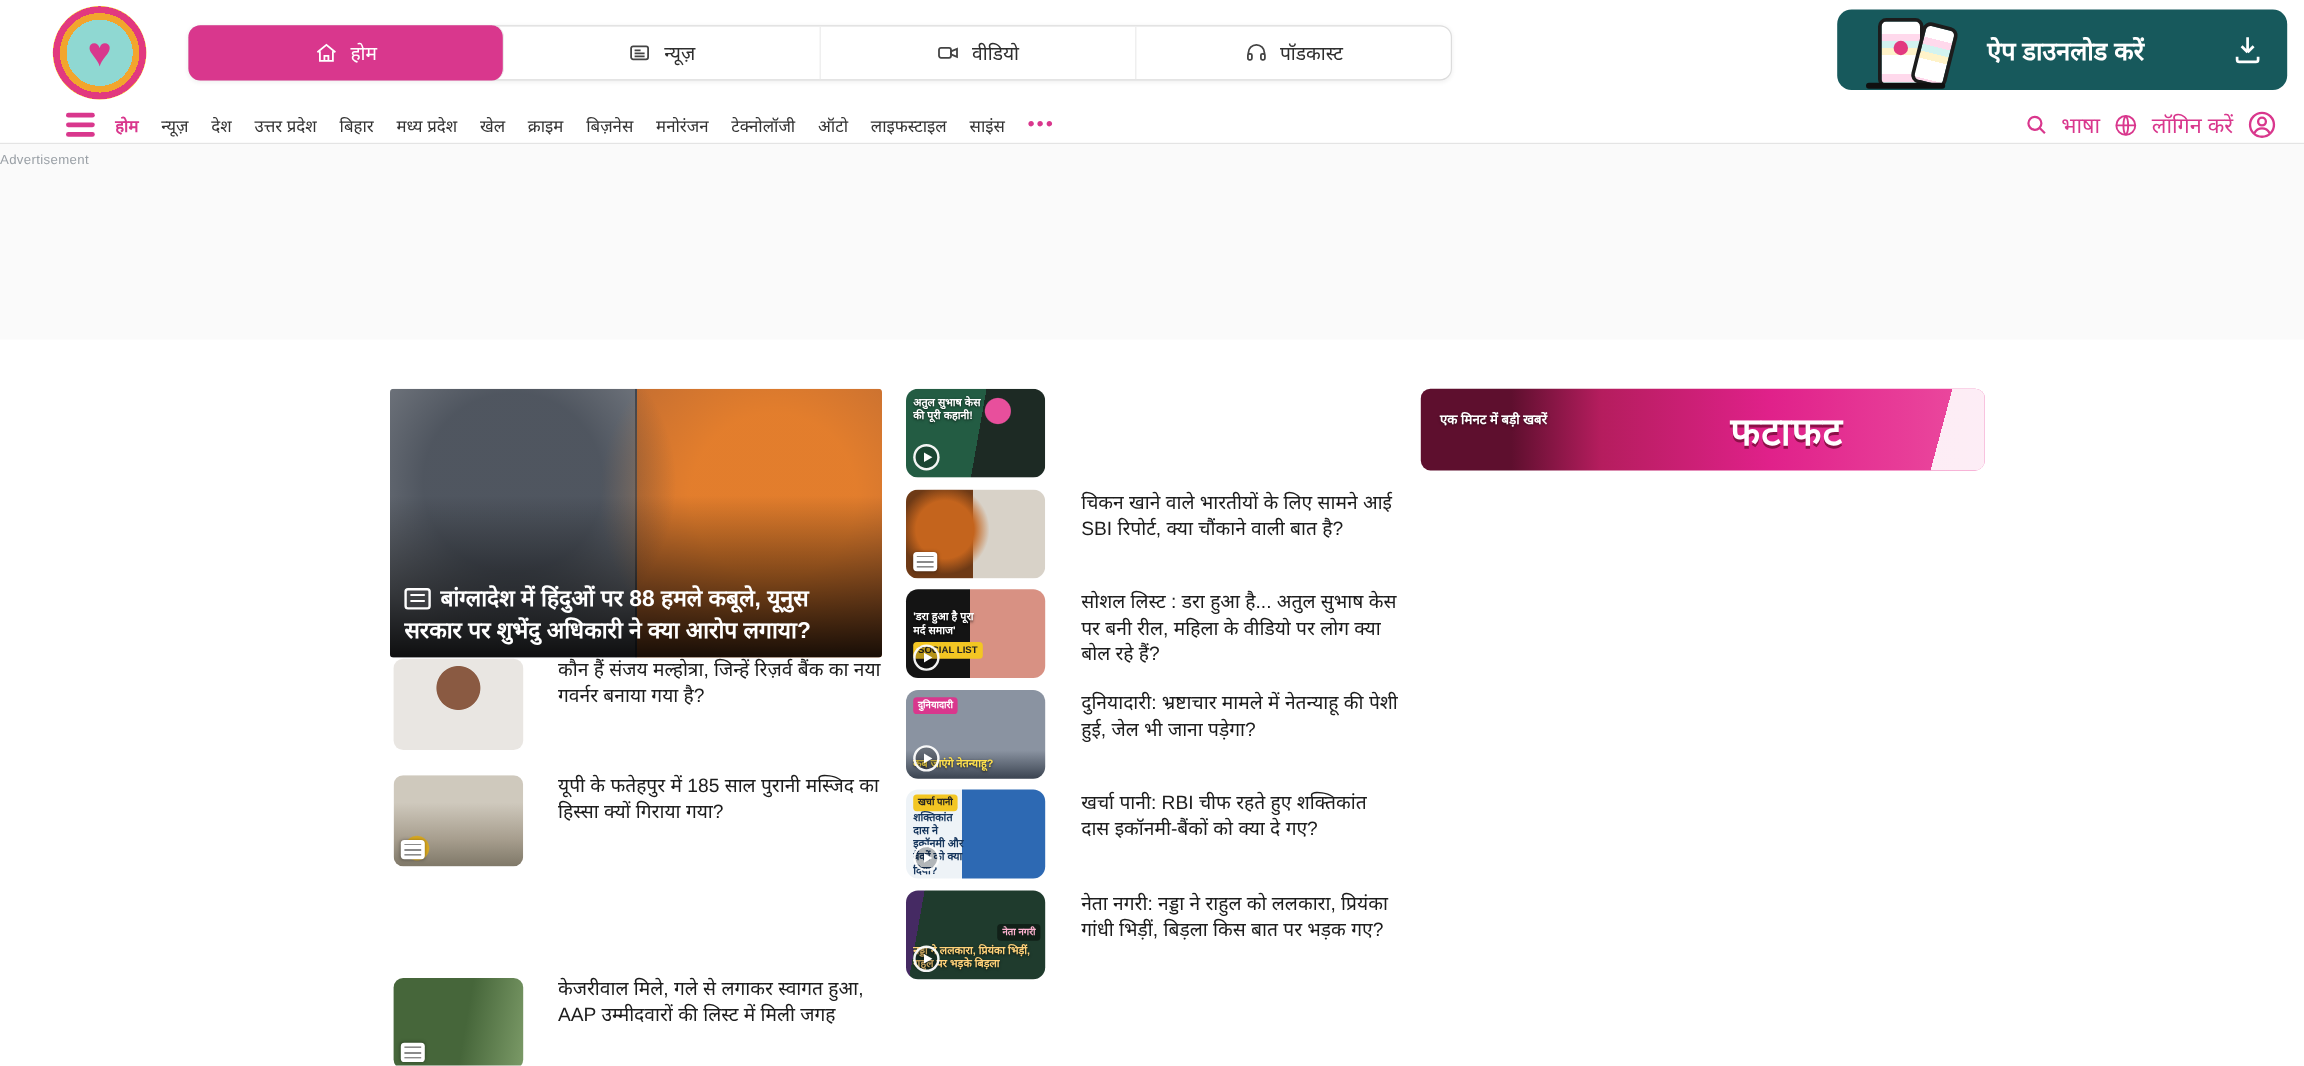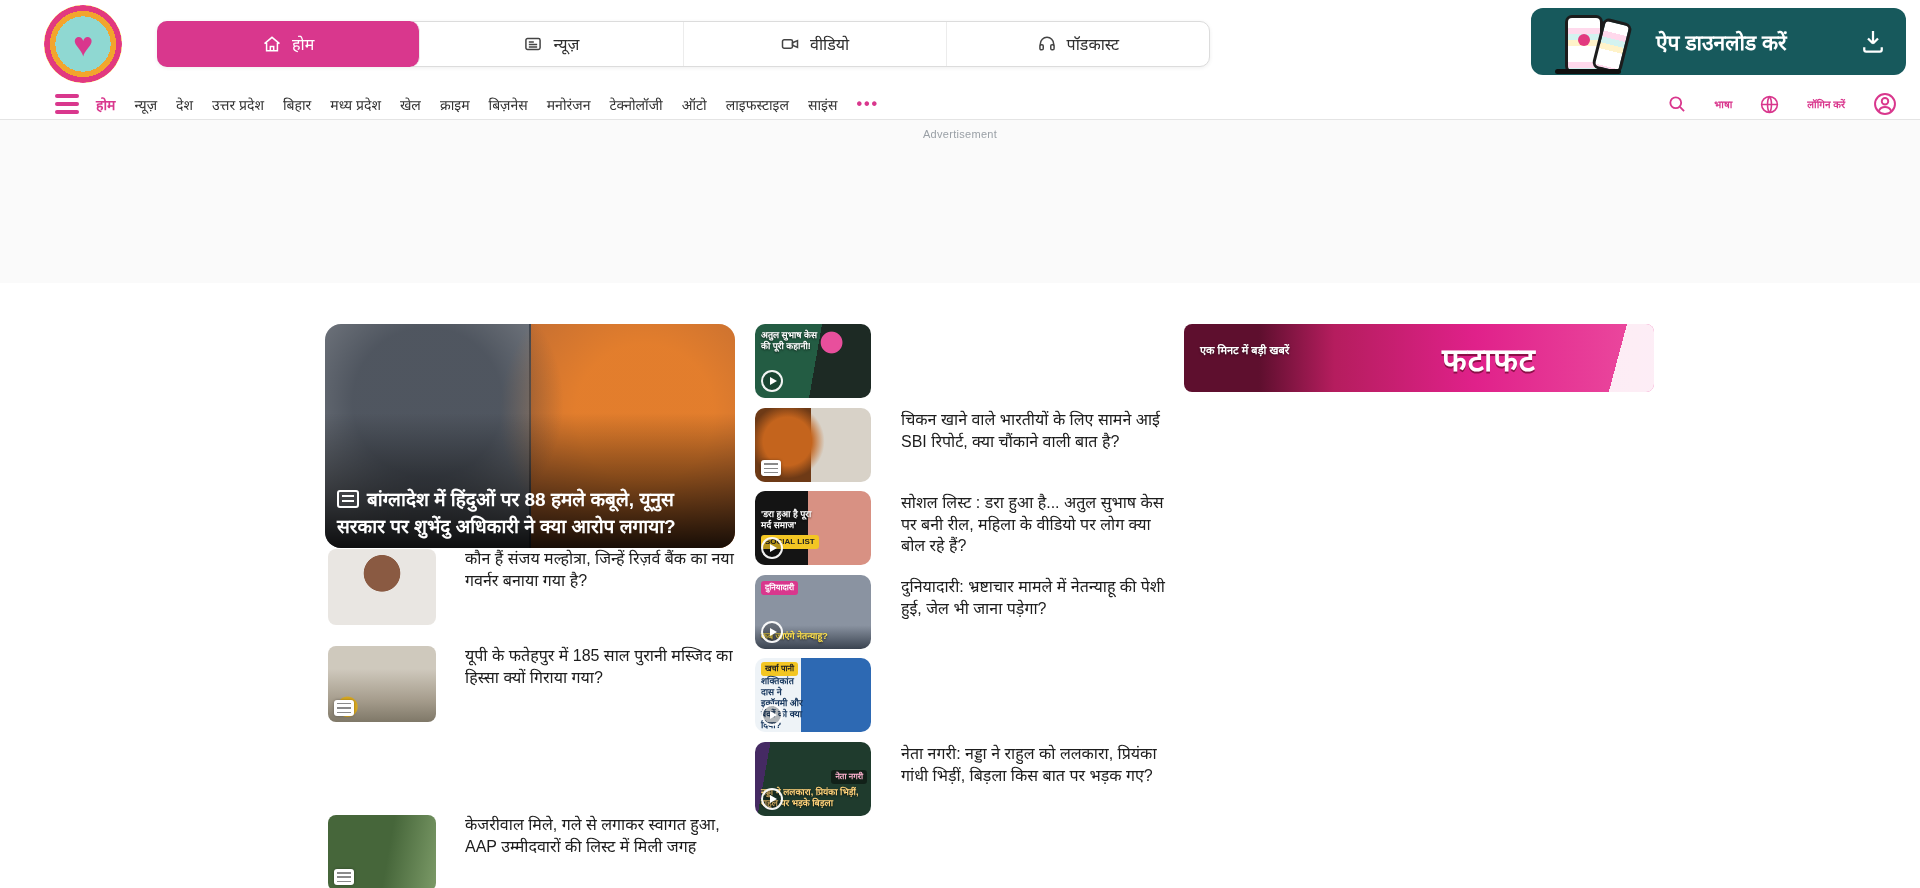--- a/index.html
+++ b/index.html
@@ -34,30 +34,30 @@
 
   
   .navbar{position:absolute;left:0;top:89px;width:1920px;height:31px;background:#fff;border-bottom:1px solid #e4e4e4;
           display:flex;align-items:center}
   .burger{margin-left:55px;display:flex;flex-direction:column;gap:4px;cursor:pointer}
   .burger i{width:24px;height:4px;background:#d9378d;border-radius:3px}
   .nav-items{display:flex;gap:19px;margin-left:17px;font-size:14px;color:#333;white-space:nowrap;align-items:center}
   .nav-item{cursor:pointer}
   .nav-item.active{color:#d9378d;font-weight:700}
   .more-dots{color:#d9378d;font-weight:700;letter-spacing:2px;cursor:pointer;font-size:16px}
-  .nav-right{position:absolute;right:22px;display:flex;align-items:center;gap:27px;color:#d9378d;font-size:10px;font-weight:700}
+  .nav-right{position:absolute;right:22px;display:flex;align-items:center;gap:11px;color:#d9378d;font-size:18px;font-weight:400}
   .nav-right .lbl{cursor:pointer}
   .nav-right svg{display:block;cursor:pointer}
 
   
-  .ad-slot{position:absolute;left:0;top:120px;width:1920px;height:163px;background:#fafafa;text-align:center}
+  .ad-slot{position:absolute;left:0;top:120px;width:1920px;height:163px;background:#fafafa;text-align:left}
   .ad-slot span{display:inline-block;margin-top:8px;font-size:11px;color:#9aa0a6;letter-spacing:.3px}
 
   
-  .lead{position:absolute;left:325px;top:324px;width:410px;height:224px;border-radius:16px;overflow:hidden;cursor:pointer}
+  .lead{position:absolute;left:325px;top:324px;width:410px;height:224px;border-radius:3px;overflow:hidden;cursor:pointer}
   .lead .img{position:absolute;inset:0;
      background:radial-gradient(circle at 25% 35%,rgba(40,48,60,.45) 0 22%,transparent 40%),
                 radial-gradient(circle at 78% 40%,rgba(255,140,40,.5) 0 20%,transparent 42%),
                 linear-gradient(90deg,#70757d 0 49.7%,#3f4752 49.7% 50.3%,#c66f31 50.3%)}
   .lead .shade{position:absolute;left:0;right:0;bottom:0;height:135px;background:linear-gradient(180deg,rgba(0,0,0,0),rgba(0,0,0,.88))}
   .lead .headline{position:absolute;left:12px;right:10px;bottom:8px;color:#fff;font-size:19px;line-height:27px;font-weight:600}
   .doc{float:left;width:22px;height:18px;margin:4px 8px 0 0;border:2px solid #fff;border-radius:3px;position:relative;background:rgba(255,255,255,.08)}
   .doc::after{content:"";position:absolute;inset:3px;background:repeating-linear-gradient(180deg,#fff 0 1.5px,transparent 1.5px 5px)}
 
   
@@ -271,20 +271,21 @@
   </article>
 
   <article class="vitem m5">
     <div class="thumb t-m5">
       <span class="badge b-m5">खर्चा पानी</span>
       <span class="cap cap-mid cap-dark">शक्तिकांत दास ने इकॉनमी और बैंकों को क्या दिया?</span>
       <span class="play">
           <span class="tri"></span>
         </span>
     </div>
+    <p class="txt">खर्चा पानी: RBI चीफ रहते हुए शक्तिकांत दास इकॉनमी-बैंकों को क्या दे गए?</p>
   </article>
 
   <article class="vitem m6">
     <div class="thumb t-m6">
       <span class="badge b-m6">नेता नगरी</span>
       <span class="cap cap-btm2">नड्डा ने ललकारा, प्रियंका भिड़ीं, राहुल पर भड़के बिड़ला</span>
       <span class="play">
           <span class="tri"></span>
         </span>
     </div>

